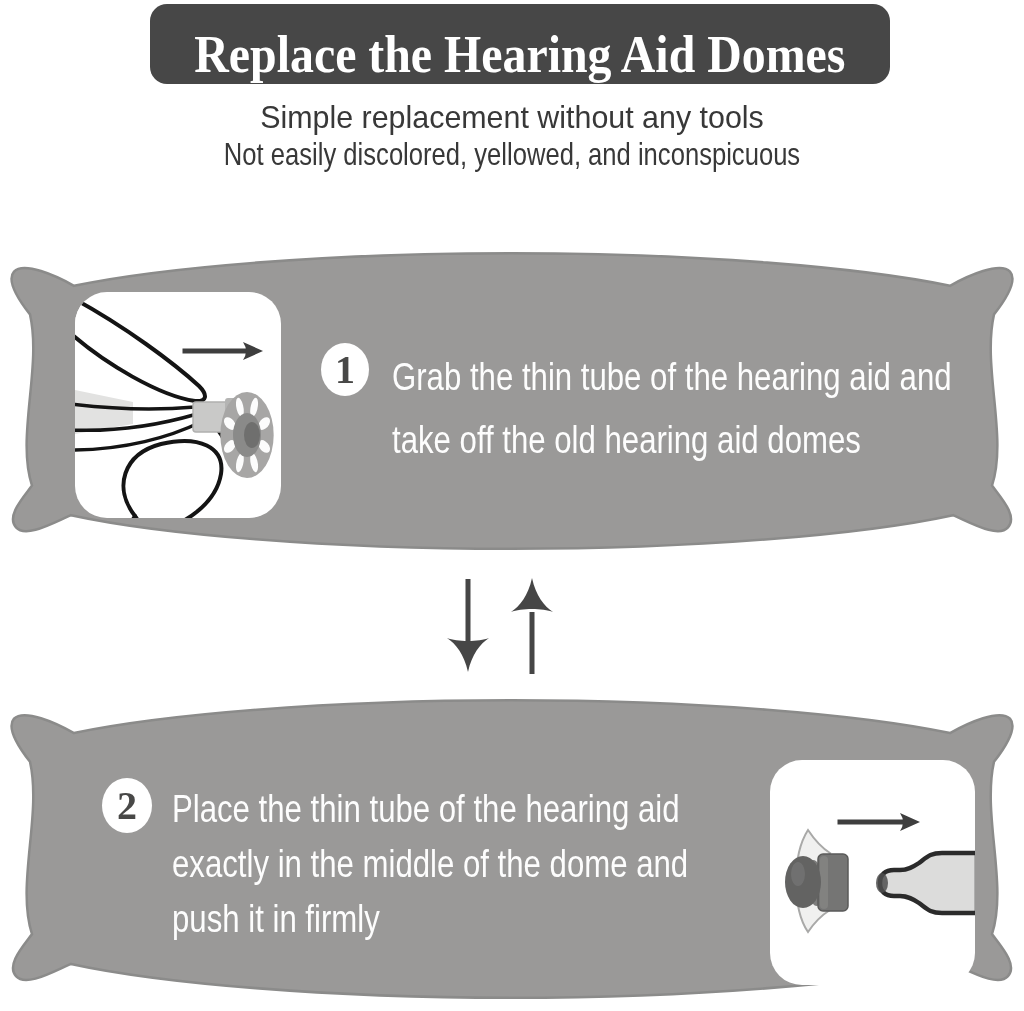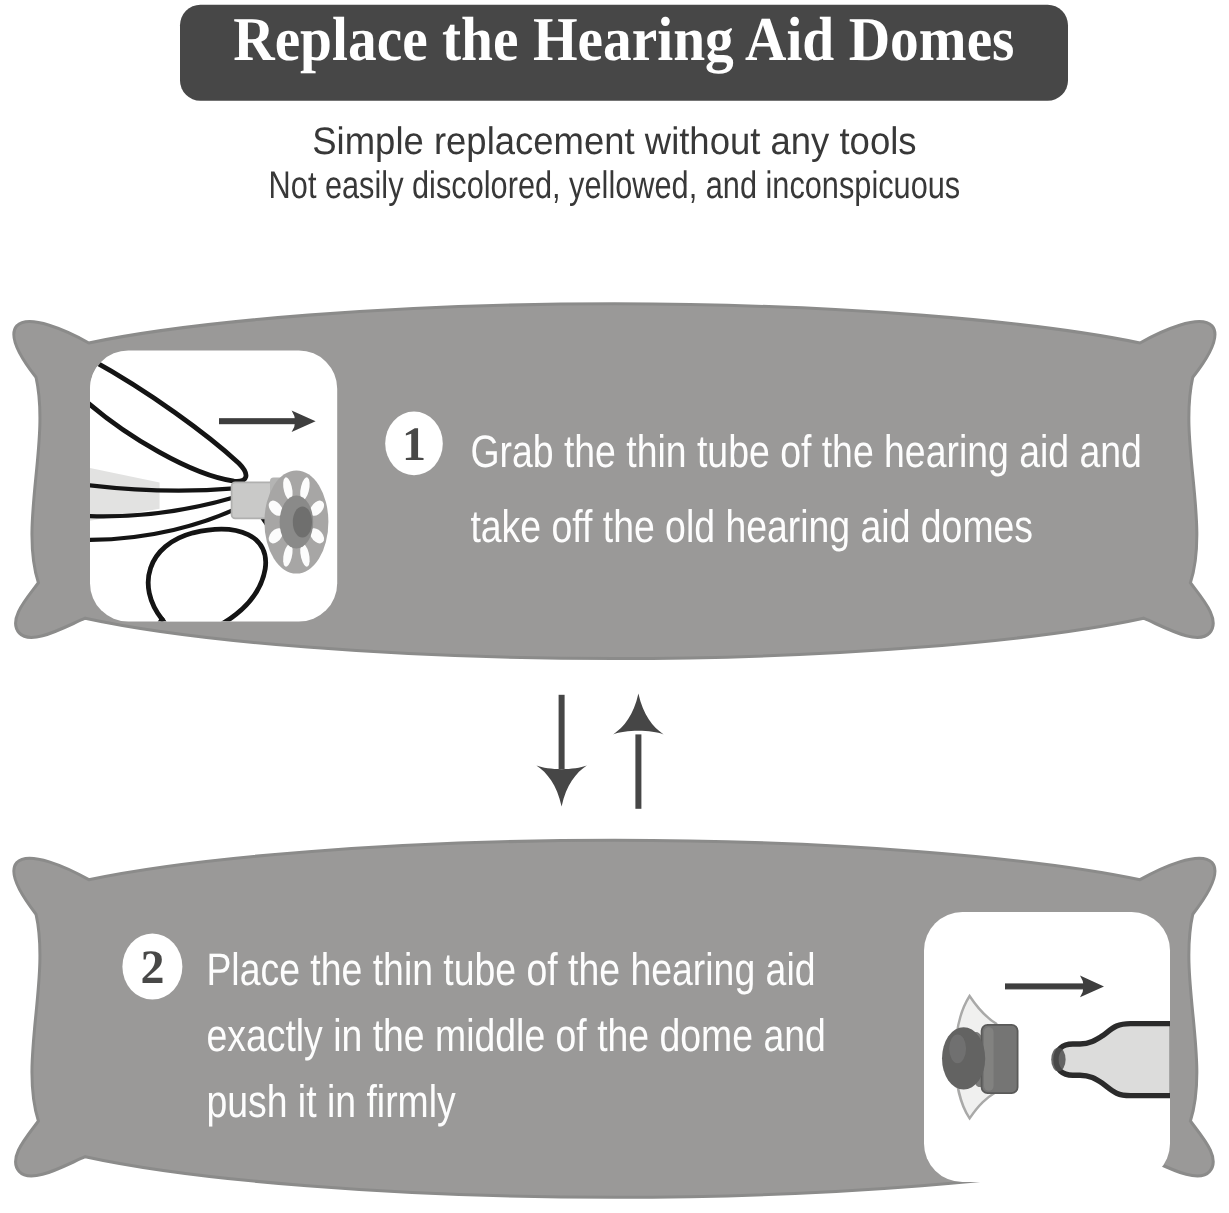--- a/index.html
+++ b/index.html
@@ -1,21 +1,21 @@
 <!DOCTYPE html>
 <html><head>
 <meta charset="utf-8">
 <style>
   html,body{margin:0;padding:0;background:#ffffff;}
   .canvas{position:relative;width:1024px;height:1011px;background:#ffffff;overflow:hidden;
           font-family:"Liberation Sans",sans-serif;}
 
   
   .title-banner{position:absolute;left:150px;top:4px;width:740px;height:80px;
-    background:#474747;border-radius:17px;display:flex;align-items:flex-start;justify-content:center;}
+    background:#474747;border-radius:17px;display:flex;align-items:flex-end;justify-content:center;}
   .title-banner span{font-family:"Liberation Serif",serif;font-weight:bold;font-size:52px;
     color:#ffffff;white-space:nowrap;transform:scaleX(0.92);}
 
   .subtitle{position:absolute;left:0;width:1024px;text-align:center;color:#383838;white-space:nowrap;}
   .subtitle-1{top:99px;font-size:32px;transform:scaleX(0.95);}
   .subtitle-2{top:136px;font-size:32px;transform:scaleX(0.80);}
 
   
   .banner{position:absolute;left:6px;width:1012px;}
   .banner-1{top:243px;height:316px;}

